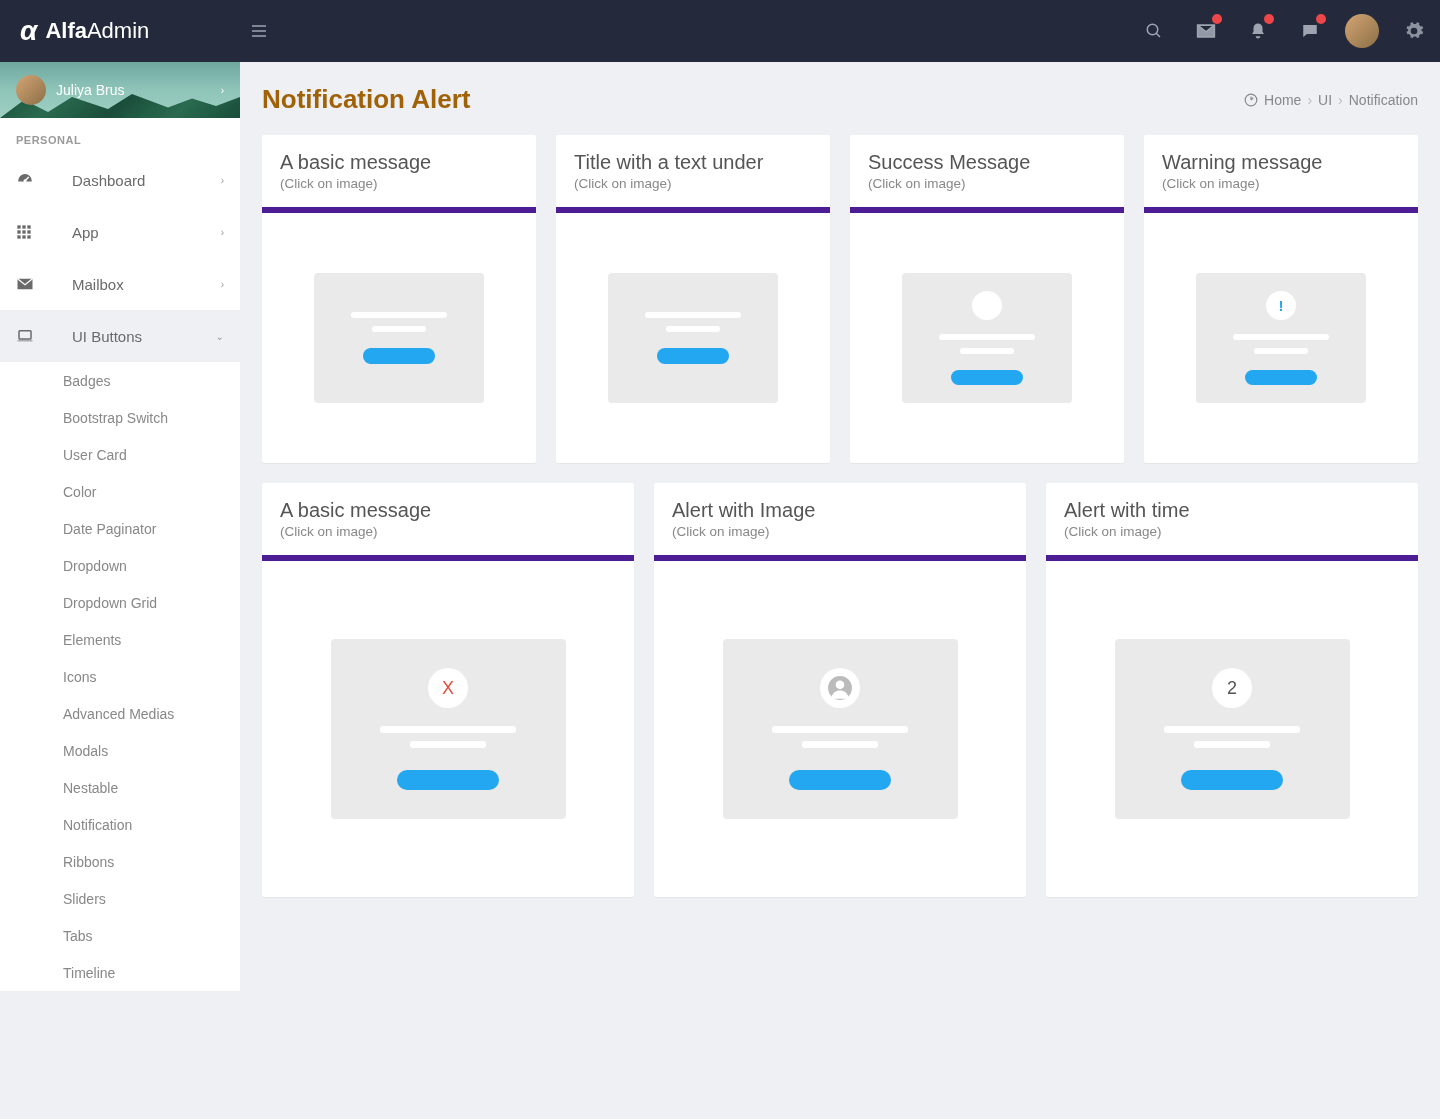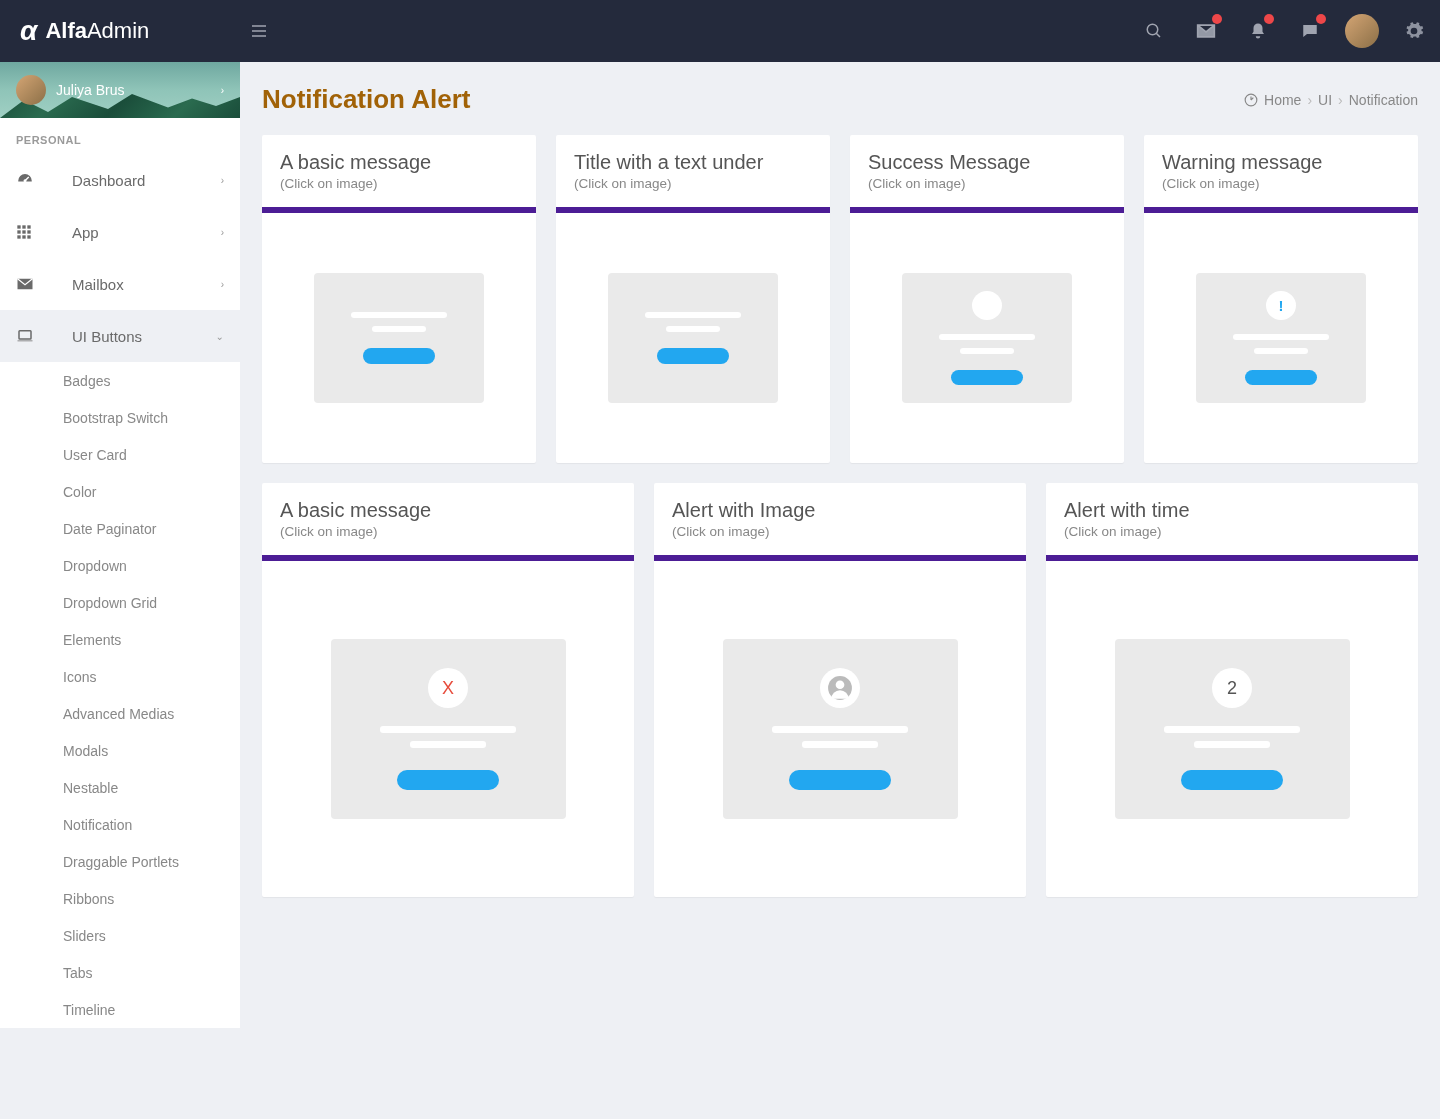--- a/index.html
+++ b/index.html
@@ -167,21 +167,20 @@
         <div class="sub-item">Color</div>
         <div class="sub-item">Date Paginator</div>
         <div class="sub-item">Dropdown</div>
         <div class="sub-item">Dropdown Grid</div>
         <div class="sub-item">Elements</div>
         <div class="sub-item">Icons</div>
         <div class="sub-item">Advanced Medias</div>
         <div class="sub-item">Modals</div>
         <div class="sub-item">Nestable</div>
         <div class="sub-item">Notification</div>
-        <div class="sub-item">Draggable Portlets</div>
         <div class="sub-item">Ribbons</div>
         <div class="sub-item">Sliders</div>
         <div class="sub-item">Tabs</div>
         <div class="sub-item">Timeline</div>
       </div>
   </div>
 
   <div class="content">
     <div class="page-header">
       <div class="page-title">Notification Alert</div>

